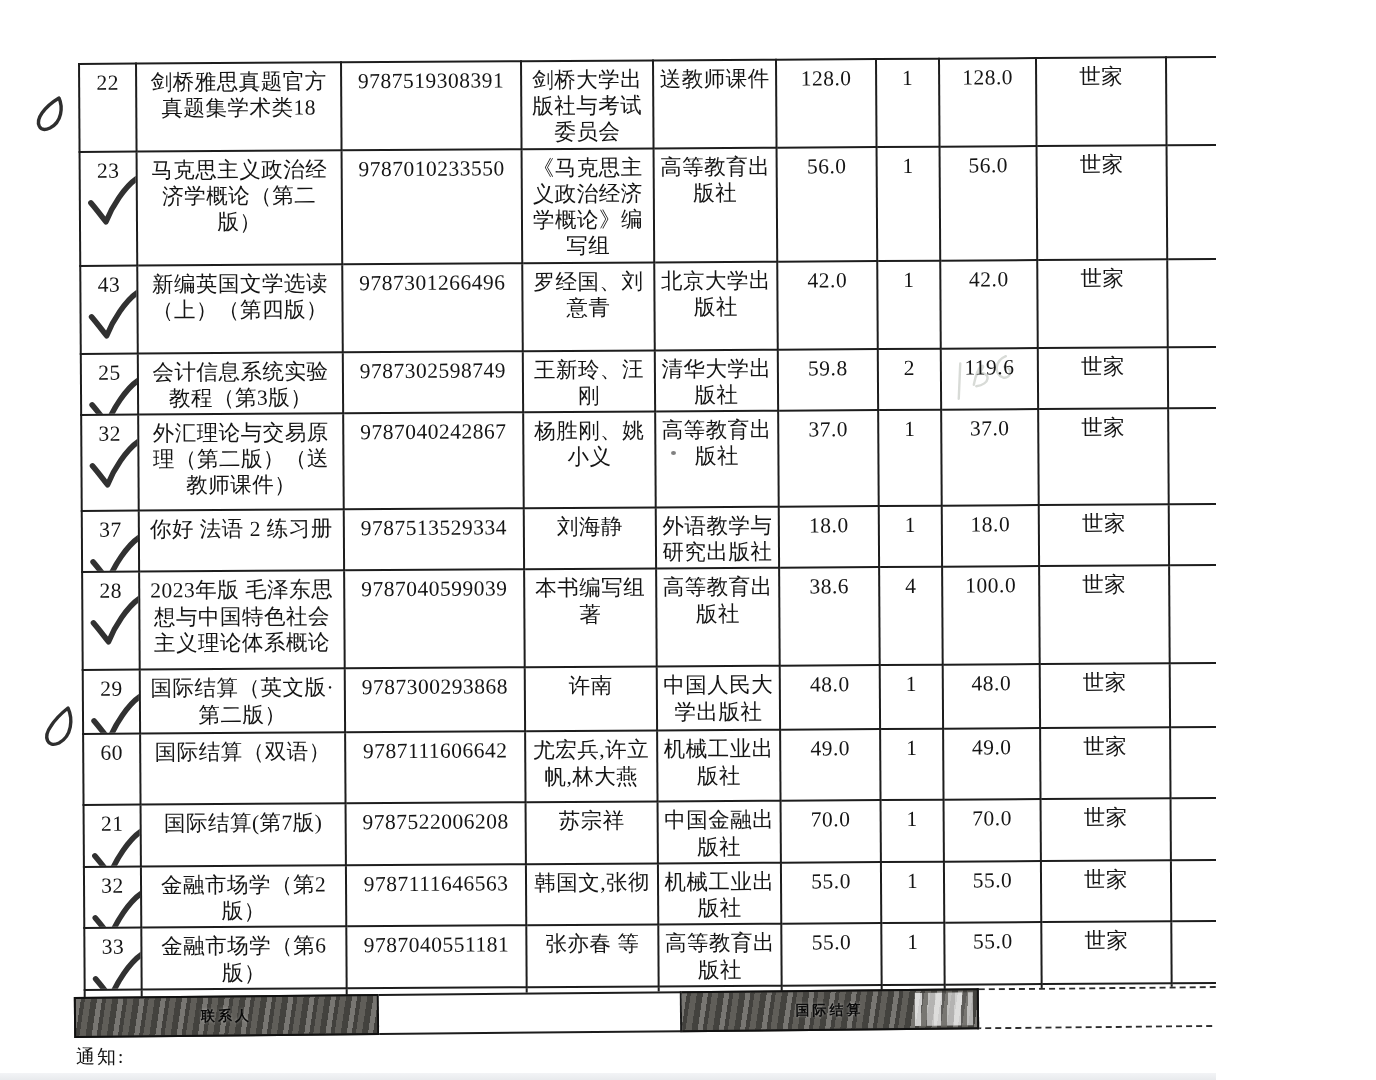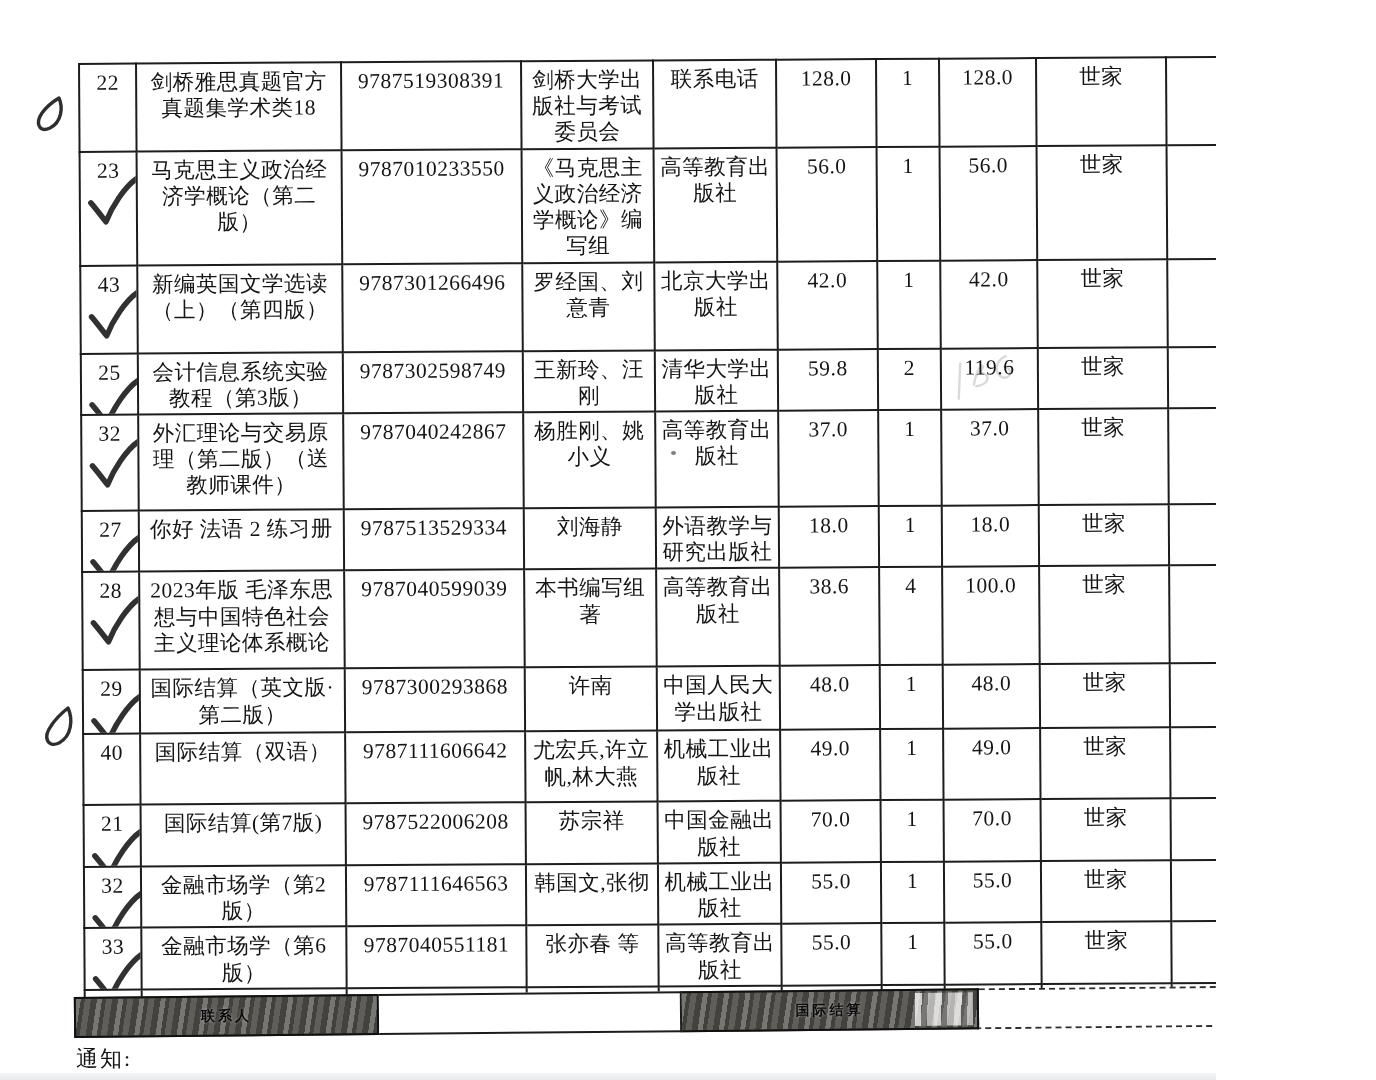--- a/index.html
+++ b/index.html
@@ -102,21 +102,21 @@
         rgba(255,255,255,.6) 13px 20px);
   }
   .seg4 {
     width:307px; background:#fff;
     border-top:2.5px dashed #2c2c2c; border-bottom:2.5px dashed #2c2c2c;
     border-right:2.5px solid #222; border-radius:0 8px 8px 0;
   }
 
   .notice {
     position:absolute; left:76px; top:1044px;
-    font-size:22px; letter-spacing:2px; color:#141414;
+    font-size:19px; letter-spacing:2px; color:#141414;
     font-family:"Liberation Serif","DejaVu Serif",serif;
   }
 </style>
 </head>
 <body>
 
 <div class="page">
 
   <svg class="margin-mark" style="left:34px; top:94px;" width="34" height="44" viewBox="0 0 34 44">
     <path d="M25 4 C29 13 28 28 16 34 C5 39 1 29 8 19 C13 12 20 7 25 4 Z"></path>
@@ -147,21 +147,21 @@
           <col style="width:97px">
           <col style="width:130px">
         <col style="width:109px">
       </colgroup>
       <tbody>
         <tr style="height: 80px;">
             <td class="c-num"><span>22</span></td>
             <td class="c-title">剑桥雅思真题官方真题集学术类18</td>
             <td class="c-isbn">9787519308391</td>
             <td class="c-author">剑桥大学出版社与考试委员会</td>
-            <td class="c-publisher">联系电话</td>
+            <td class="c-publisher">送教师课件</td>
             <td class="c-price">128.0</td>
             <td class="c-qty">1</td>
             <td class="c-total">128.0</td>
             <td class="c-supplier">世家</td>
             <td class="c-blank"></td>
           </tr>
           <tr style="height: 94px;">
             <td class="c-num"><span>23</span><svg class="check-svg" viewBox="0 0 66 52">
                 <path d="M6 26 C12 33 17 40 21 45 C27 30 40 10 52 2"></path>
               </svg></td>
@@ -211,21 +211,21 @@
             <td class="c-isbn">9787040242867</td>
             <td class="c-author">杨胜刚、姚小义</td>
             <td class="c-publisher">高等教育出版社</td>
             <td class="c-price">37.0</td>
             <td class="c-qty">1</td>
             <td class="c-total">37.0</td>
             <td class="c-supplier">世家</td>
             <td class="c-blank"></td>
           </tr>
           <tr style="height: 60px;">
-            <td class="c-num"><span>27</span><svg class="check-svg" viewBox="0 0 66 52">
+            <td class="c-num"><span>37</span><svg class="check-svg" viewBox="0 0 66 52">
                 <path d="M6 26 C12 33 17 40 21 45 C27 30 40 10 52 2"></path>
               </svg></td>
             <td class="c-title">你好 法语 2 练习册</td>
             <td class="c-isbn">9787513529334</td>
             <td class="c-author">刘海静</td>
             <td class="c-publisher">外语教学与研究出版社</td>
             <td class="c-price">18.0</td>
             <td class="c-qty">1</td>
             <td class="c-total">18.0</td>
             <td class="c-supplier">世家</td>
@@ -253,21 +253,21 @@
             <td class="c-isbn">9787300293868</td>
             <td class="c-author">许南</td>
             <td class="c-publisher">中国人民大学出版社</td>
             <td class="c-price">48.0</td>
             <td class="c-qty">1</td>
             <td class="c-total">48.0</td>
             <td class="c-supplier">世家</td>
             <td class="c-blank"></td>
           </tr>
           <tr style="height: 71px;">
-            <td class="c-num"><span>40</span></td>
+            <td class="c-num"><span>60</span></td>
             <td class="c-title">国际结算（双语）</td>
             <td class="c-isbn">9787111606642</td>
             <td class="c-author">尤宏兵,许立帆,林大燕</td>
             <td class="c-publisher">机械工业出版社</td>
             <td class="c-price">49.0</td>
             <td class="c-qty">1</td>
             <td class="c-total">49.0</td>
             <td class="c-supplier">世家</td>
             <td class="c-blank"></td>
           </tr>

